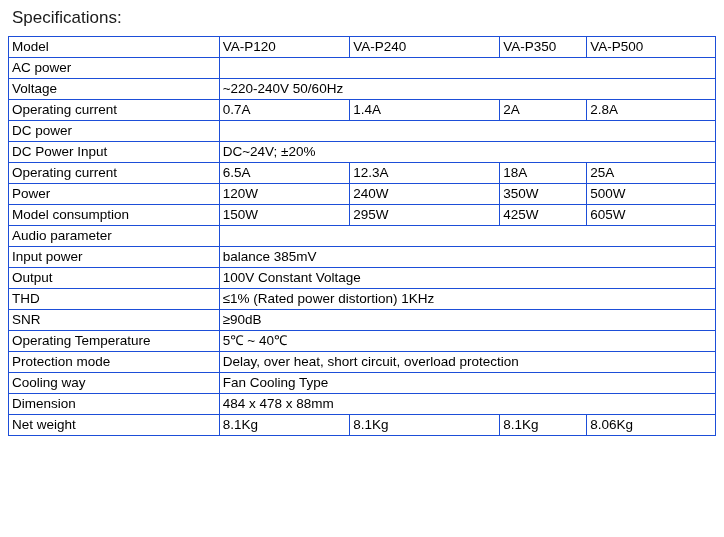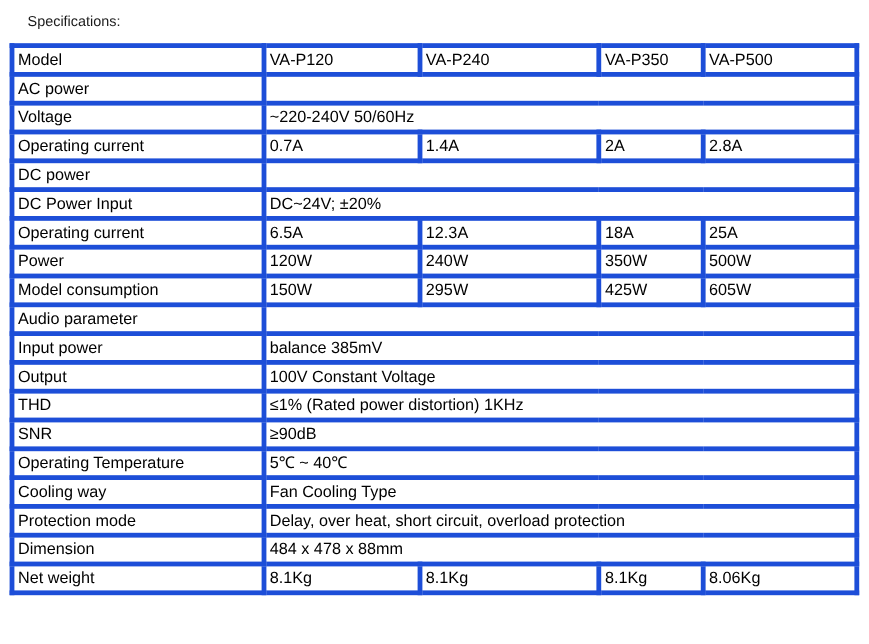--- a/index.html
+++ b/index.html
@@ -15,34 +15,34 @@
     color: #000000;
     overflow: hidden;
   }
   .page {
     position: relative;
     width: 724px;
     height: 537px;
     padding: 6px 0 0 8px;
   }
   .heading {
-    font-size: 12px;
+    font-size: 17px;
     line-height: 20px;
-    margin: 2px 0 8px 15px;
+    margin: 2px 0 8px 4px;
     color: #1a1a1a;
     font-weight: 400;
   }
   table.spec {
     border-collapse: collapse;
     width: 708px;
     table-layout: fixed;
     font-size: 13.5px;
   }
   table.spec td {
-    border: 4px solid #1d4ed8;
+    border: 1px solid #1d4ed8;
     padding: 1px 3px 2px 3px;
     height: 21px;
     line-height: 17px;
     vertical-align: middle;
     white-space: nowrap;
     overflow: hidden;
   }
   .c-label { width: 208px; }
   .c-1 { width: 129px; }
   .c-2 { width: 148px; }
@@ -132,26 +132,26 @@
         </tr>
         <tr>
           <td class="c-label">SNR</td>
           <td colspan="4">≥90dB</td>
         </tr>
         <tr>
           <td class="c-label">Operating Temperature</td>
           <td colspan="4">5℃ ~ 40℃</td>
         </tr>
         <tr>
+          <td class="c-label">Protection mode</td>
+          <td colspan="4">Delay, over heat, short circuit, overload protection</td>
+        </tr>
+        <tr>
           <td class="c-label">Cooling way</td>
           <td colspan="4">Fan Cooling Type</td>
-        </tr>
-        <tr>
-          <td class="c-label">Protection mode</td>
-          <td colspan="4">Delay, over heat, short circuit, overload protection</td>
         </tr>
         <tr>
           <td class="c-label">Dimension</td>
           <td colspan="4">484 x 478 x 88mm</td>
         </tr>
         <tr>
           <td class="c-label">Net weight</td>
           <td class="c-1">8.1Kg</td>
           <td class="c-2">8.1Kg</td>
           <td class="c-3">8.1Kg</td>

